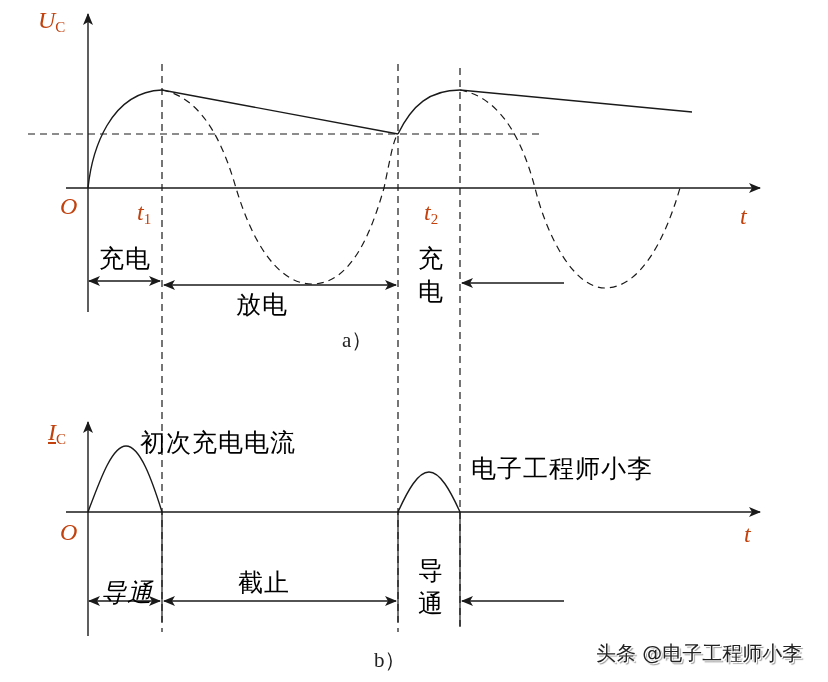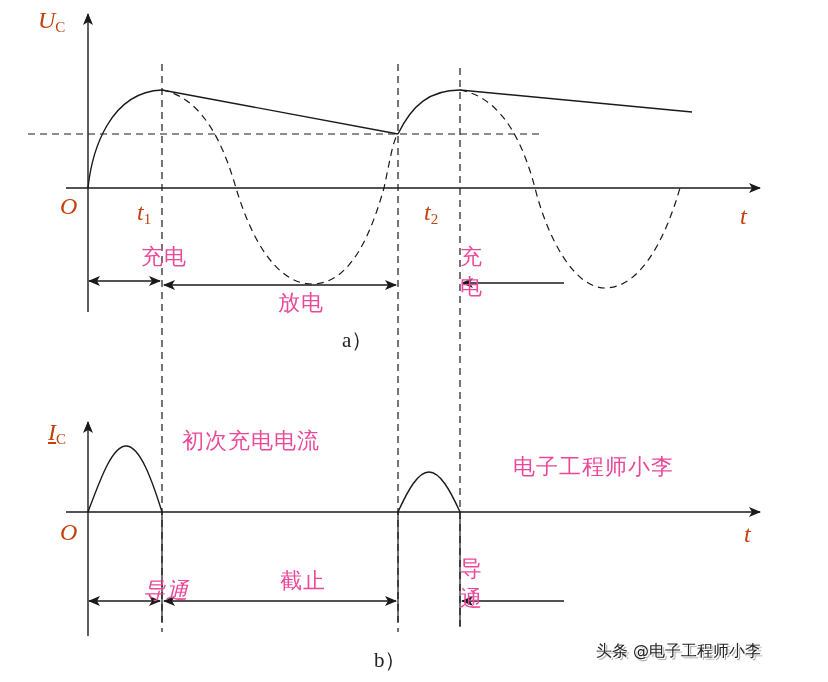--- a/index.html
+++ b/index.html
@@ -1,25 +1,25 @@
 <!DOCTYPE html>
 <html><head>
 <meta charset="utf-8">
 <style>
   html, body { margin: 0; padding: 0; background: #ffffff; }
   body { width: 828px; height: 682px; position: relative; overflow: hidden;
          font-family: "DejaVu Serif", "Liberation Serif", serif; color: #222; }
   svg { position: absolute; left: 0; top: 0; }
   .lbl { position: absolute; white-space: nowrap; line-height: 1; }
-  .cjk { font-family: "DejaVu Sans", "Liberation Sans", sans-serif; font-size: 22px; color: #ec4899; letter-spacing: 1px; margin-left: 42px; }
+  .cjk { font-family: "DejaVu Sans", "Liberation Sans", sans-serif; font-size: 25px; color: #000000; letter-spacing: 1px; }
   .ital { font-family: "Liberation Serif", "DejaVu Serif", serif; font-style: italic; font-size: 24px; color: #c2410c; }
   .sub { font-style: normal; font-size: 15px; vertical-align: -4px; }
   .cap { font-family: "Liberation Serif", "DejaVu Serif", serif; font-size: 21px; color: #222; }
   .vert { display: flex; flex-direction: column; gap: 8px; }
-  .wm { font-family: "DejaVu Sans", "Liberation Sans", sans-serif; font-size: 16px; color: #222;
+  .wm { font-family: "DejaVu Sans", "Liberation Sans", sans-serif; font-size: 20px; color: #222;
         text-shadow: 1px 1px 0 #fff, -1px -1px 0 #fff, 2px 2px 1px #999; }
 </style>
 </head>
 <body>
 
 <svg width="828" height="682" viewBox="0 0 828 682" xmlns="http://www.w3.org/2000/svg">
   <defs>
     <marker id="ah" viewBox="0 0 12 10" refX="11" refY="5" markerWidth="12" markerHeight="10" orient="auto-start-reverse" markerUnits="userSpaceOnUse">
       <path d="M0,0 L12,5 L0,10 L3,5 Z" fill="#1a1a1a"></path>
     </marker>

